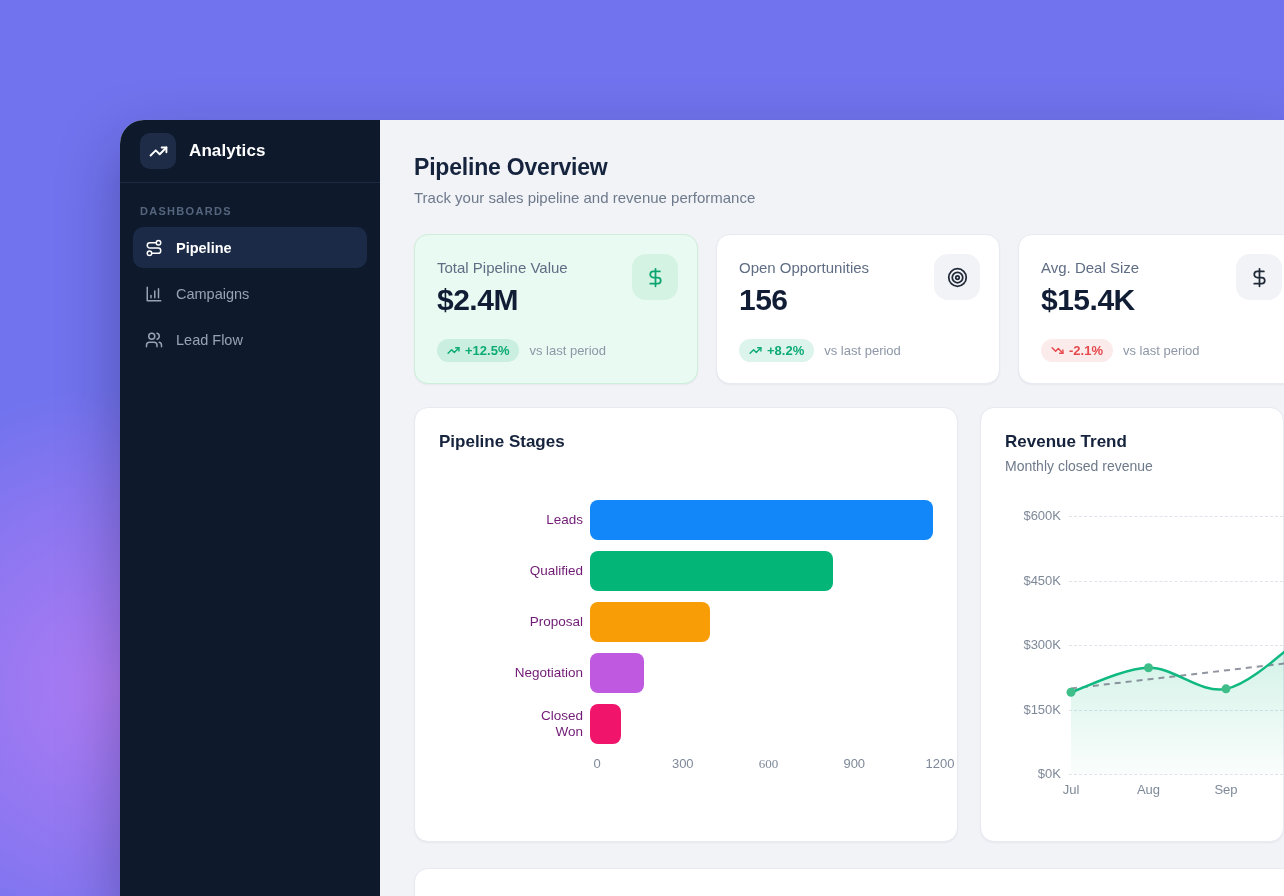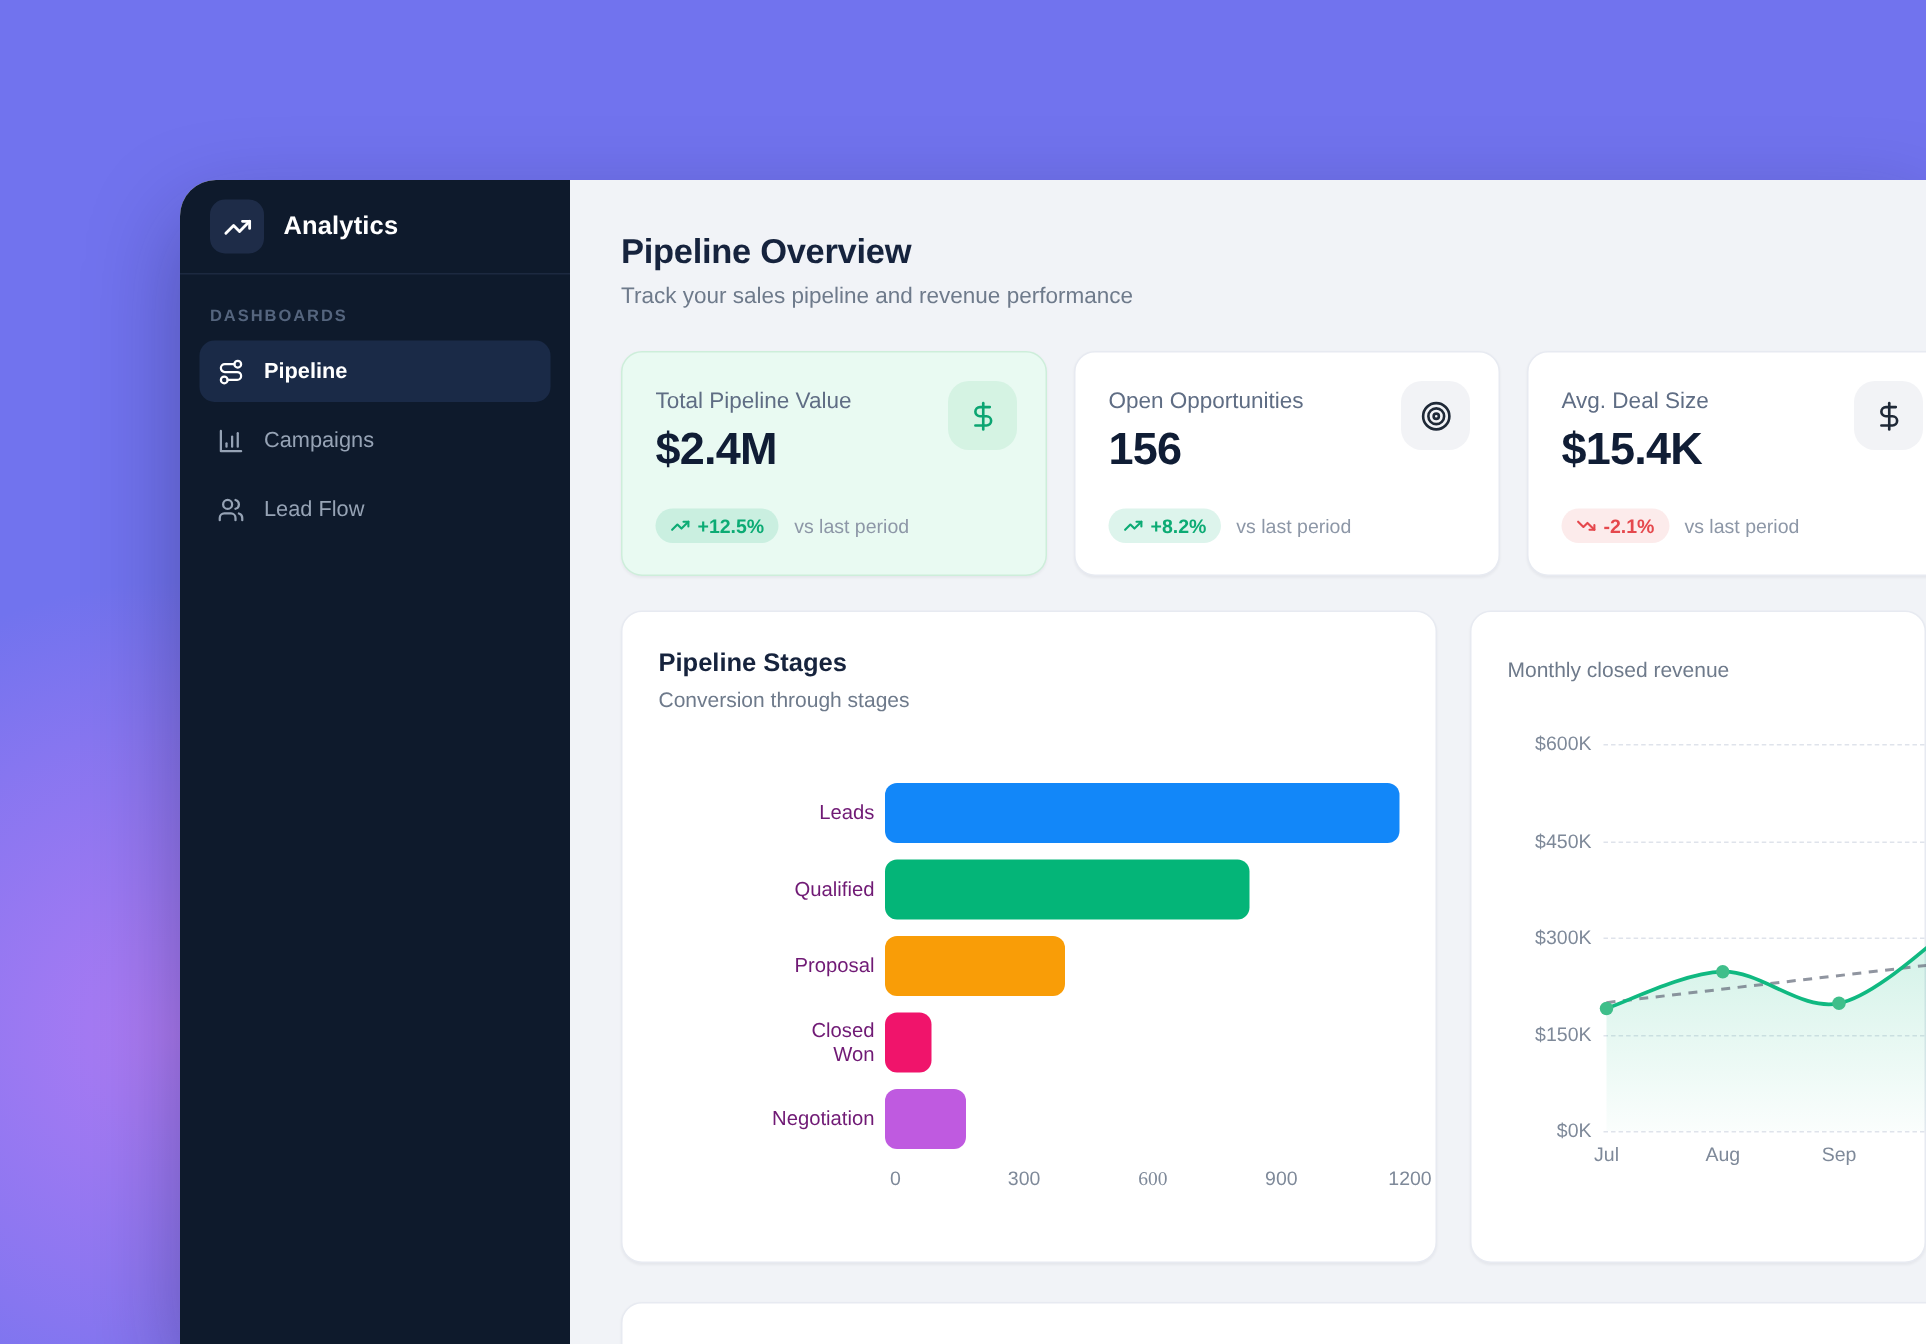--- a/index.html
+++ b/index.html
@@ -185,64 +185,64 @@
           </span>
           <span class="compare">vs last period</span>
         </div>
       </div>
     </div>
 
     <div class="charts-row">
 
       <div class="chart-card">
         <div class="chart-title">Pipeline Stages</div>
-        <div class="chart-sub">Conversion through stages</div>
         <div class="bars" id="bars-container">
             <div class="bar-row">
               <div class="bar-label">Leads</div>
               <div class="bar-track">
                 <div class="bar" style="width: 343px; background: rgb(18, 135, 249);"></div>
               </div>
             </div>
             <div class="bar-row">
               <div class="bar-label">Qualified</div>
               <div class="bar-track">
                 <div class="bar" style="width: 242.958px; background: rgb(4, 181, 120);"></div>
               </div>
             </div>
             <div class="bar-row">
               <div class="bar-label">Proposal</div>
               <div class="bar-track">
                 <div class="bar" style="width: 120.05px; background: rgb(249, 157, 7);"></div>
+              </div>
+            </div>
+            <div class="bar-row">
+              <div class="bar-label">Negotiation</div>
+              <div class="bar-track">
+                <div class="bar" style="width: 54.3083px; background: rgb(191, 90, 224);"></div>
               </div>
             </div>
             <div class="bar-row">
               <div class="bar-label">Closed
 Won</div>
               <div class="bar-track">
                 <div class="bar" style="width: 31.4417px; background: rgb(240, 20, 107);"></div>
-              </div>
-            </div>
-            <div class="bar-row">
-              <div class="bar-label">Negotiation</div>
-              <div class="bar-track">
-                <div class="bar" style="width: 54.3083px; background: rgb(191, 90, 224);"></div>
               </div>
             </div>
           </div>
         <div class="bars-axis" id="bars-axis">
             <span style="left: 0px;">0</span>
             <span style="left: 85.75px;">300</span>
             <span style="left: 171.5px; font-family: Liberation Serif, serif;">600</span>
             <span style="left: 257.25px;">900</span>
             <span style="left: 343px;">1200</span>
           </div>
       </div>
 
       <div class="chart-card">
+        <div class="chart-title">Revenue Trend</div>
         <div class="chart-sub">Monthly closed revenue</div>
         <div class="rev-plot" id="rev-plot">
             <div class="grid-line" style="top: 0px;"></div>
             <div class="y-label" style="top: -8px;">$600K</div>
             <div class="grid-line" style="top: 64.5px;"></div>
             <div class="y-label" style="top: 56.5px;">$450K</div>
             <div class="grid-line" style="top: 129px;"></div>
             <div class="y-label" style="top: 121px;">$300K</div>
             <div class="grid-line" style="top: 193.5px;"></div>
             <div class="y-label" style="top: 185.5px;">$150K</div>

